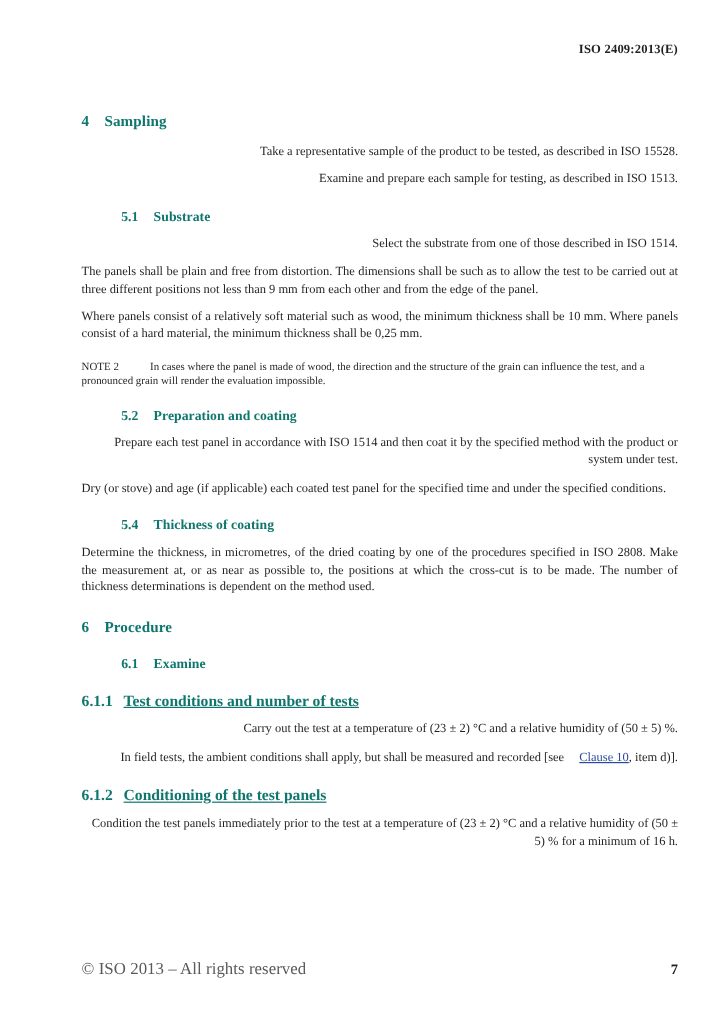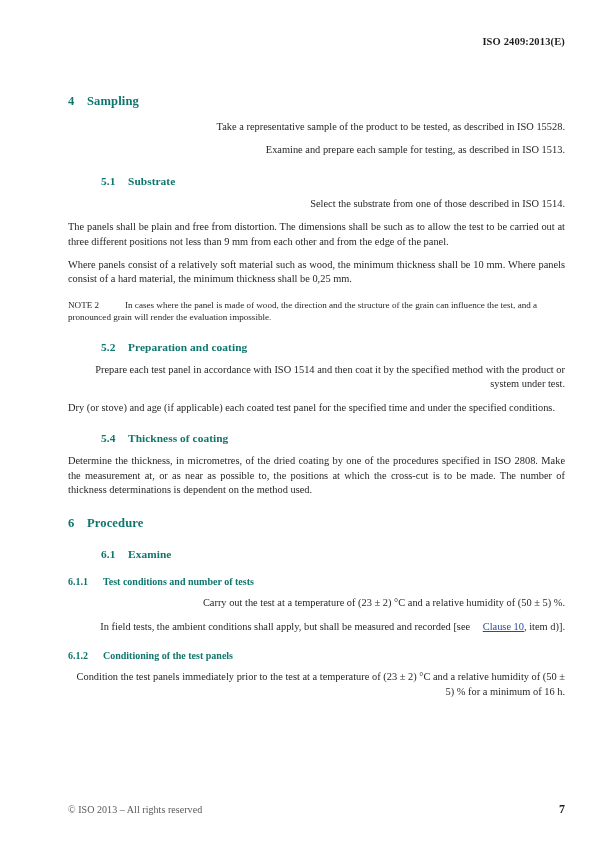--- a/index.html
+++ b/index.html
@@ -68,23 +68,24 @@
     margin-bottom: 10px;
     letter-spacing: 0.05px;
     margin-left: 33px;
   }
   h2.subclause .num {
     display: inline-block;
     min-width: 27px;
   }
 
   h3.subsubclause {
-    font-size: 10px;
+    font-size: 13px;
     margin-top: 16px;
     margin-bottom: 9px;
+    text-decoration: underline;
   }
   h3.subsubclause .num {
     display: inline-block;
     min-width: 35px;
   }
 
   
   .content > *:first-child {
     margin-top: 0;
   }
@@ -138,21 +139,21 @@
   .footer {
     position: absolute;
     left: 68px;
     right: 35px;
     bottom: 33px;
     display: flex;
     align-items: baseline;
     justify-content: space-between;
   }
   .footer-copyright {
-    font-size: 10px;
+    font-size: 14px;
     color: #58595b;
     letter-spacing: 0.05px;
   }
   .footer-pageno {
     font-size: 12px;
     font-weight: bold;
     color: #231f20;
   }
 </style>
 </head>

